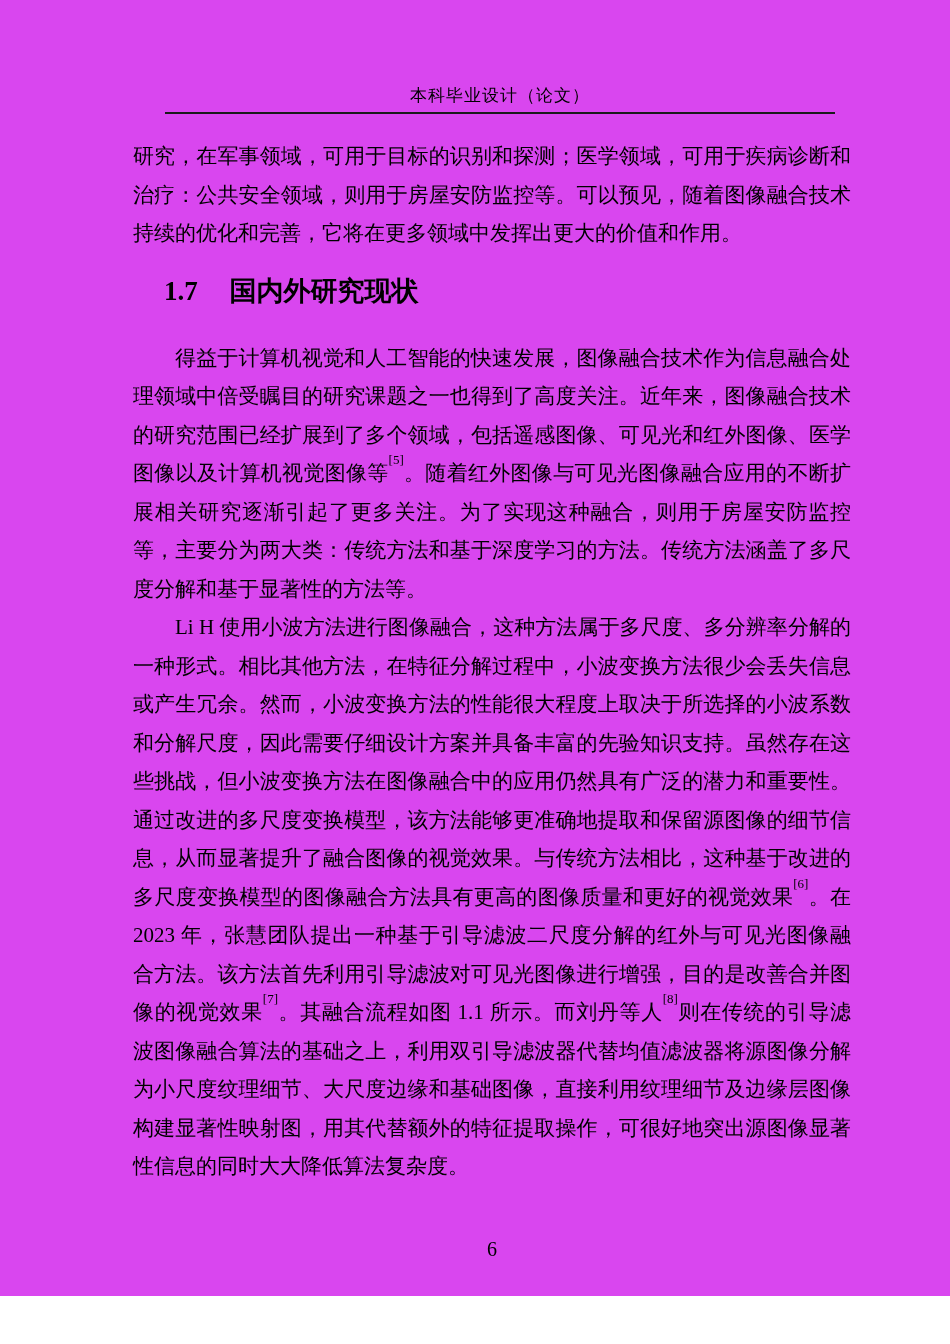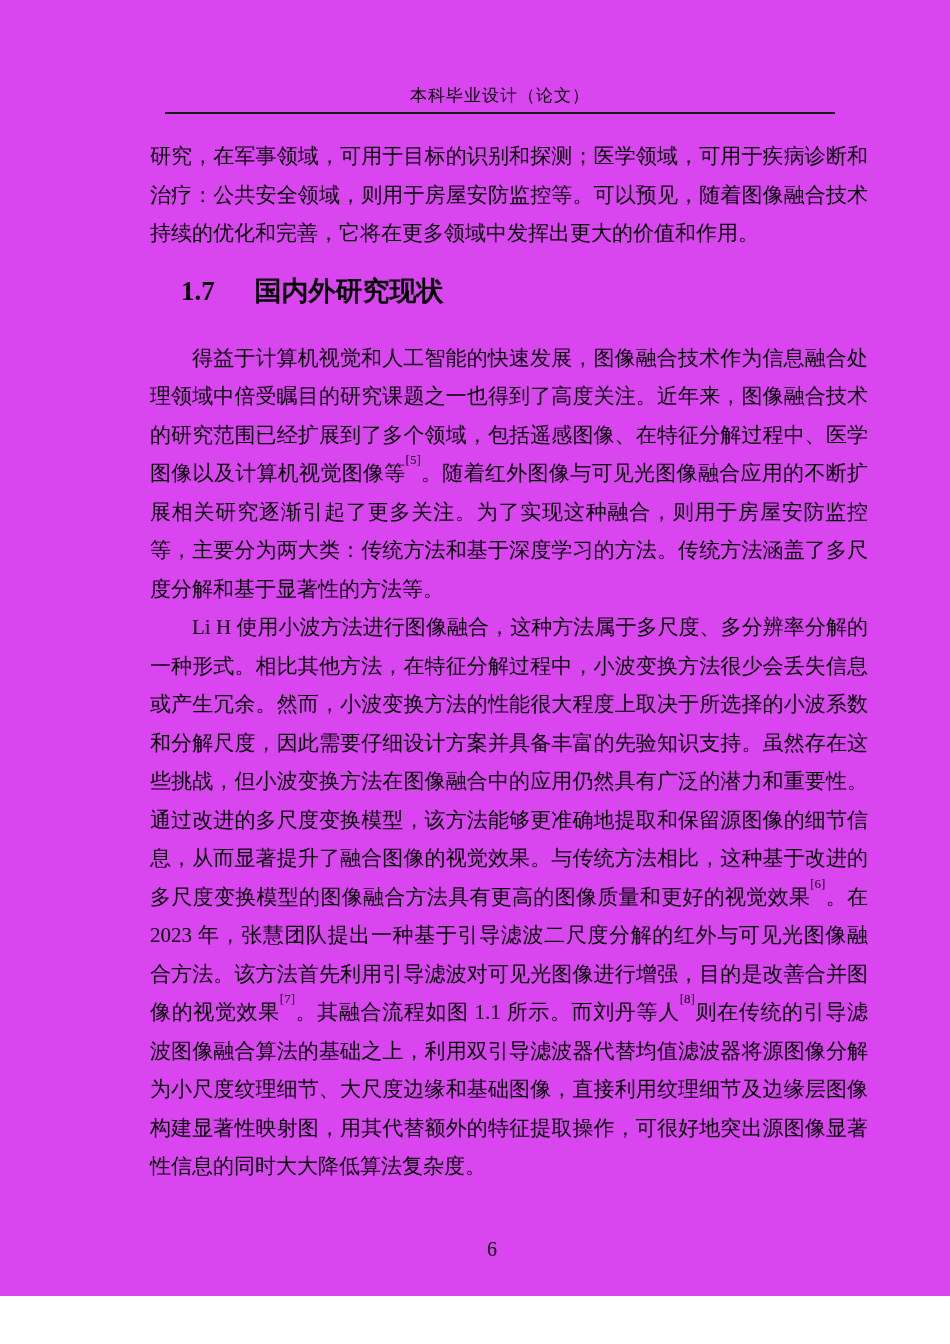--- a/index.html
+++ b/index.html
@@ -24,38 +24,38 @@
     letter-spacing: 1px;
     padding-bottom: 5px;
   }
   .header-rule {
     height: 0;
     border-top: 2.5px solid #1a1a1a;
   }
   .body-text {
     position: absolute;
     top: 137px;
-    left: 150px;
+    left: 133px;
     width: 718px;
     font-size: 21px;
     line-height: 38.5px;
     text-align: justify;
   }
   .para { margin: 0; text-indent: 2em; }
   .para.no-indent { text-indent: 0; }
   .section-heading {
     margin: 20px 0 29px 0;
     padding-left: 31px;
     font-size: 27px;
     line-height: 37px;
     font-weight: bold;
     text-indent: 0;
     text-align: left;
   }
-  .section-title { margin-left: 33px; }
+  .section-title { margin-left: 25px; }
   .body-text sup {
     font-size: 13px;
     line-height: 0;
     position: relative;
     top: -8px;
   }
   .page-footer {
     position: absolute;
     top: 1238px;
     left: 133px;
@@ -76,21 +76,21 @@
 
   <div class="body-text">
 
     <p class="para no-indent"><span>研究，在军事领域，可用于目标的识别和探测；医学领域，可用于疾病诊断和治疗：公共安全领域，则用于房屋安防监控等。可以预见，随着图像融合技术持续的优化和完善，它将在更多领域中发挥出更大的价值和作用。</span></p>
 
     <h2 class="section-heading">
       <span class="section-number">1.7</span>
       <span class="section-title">国内外研究现状</span>
     </h2>
 
-    <p class="para"><span>得益于计算机视觉和人工智能的快速发展，图像融合技术作为信息融合处理领域中倍受瞩目的研究课题之一也得到了高度关注。近年来，图像融合技术的研究范围已经扩展到了多个领域，包括遥感图像、在特征分解过程中、医学图像以及计算机视觉图像等</span><sup>[5]</sup><span>。随着红外图像与可见光图像融合应用的不断扩展相关研究逐渐引起了更多关注。为了实现这种融合，则用于房屋安防监控等，主要分为两大类：传统方法和基于深度学习的方法。传统方法涵盖了多尺度分解和基于显著性的方法等。</span></p>
+    <p class="para"><span>得益于计算机视觉和人工智能的快速发展，图像融合技术作为信息融合处理领域中倍受瞩目的研究课题之一也得到了高度关注。近年来，图像融合技术的研究范围已经扩展到了多个领域，包括遥感图像、可见光和红外图像、医学图像以及计算机视觉图像等</span><sup>[5]</sup><span>。随着红外图像与可见光图像融合应用的不断扩展相关研究逐渐引起了更多关注。为了实现这种融合，则用于房屋安防监控等，主要分为两大类：传统方法和基于深度学习的方法。传统方法涵盖了多尺度分解和基于显著性的方法等。</span></p>
 
     <p class="para"><span>Li H 使用小波方法进行图像融合，这种方法属于多尺度、多分辨率分解的一种形式。相比其他方法，在特征分解过程中，小波变换方法很少会丢失信息或产生冗余。然而，小波变换方法的性能很大程度上取决于所选择的小波系数和分解尺度，因此需要仔细设计方案并具备丰富的先验知识支持。虽然存在这些挑战，但小波变换方法在图像融合中的应用仍然具有广泛的潜力和重要性。通过改进的多尺度变换模型，该方法能够更准确地提取和保留源图像的细节信息，从而显著提升了融合图像的视觉效果。与传统方法相比，这种基于改进的多尺度变换模型的图像融合方法具有更高的图像质量和更好的视觉效果</span><sup>[6]</sup><span>。在 2023 年，张慧团队提出一种基于引导滤波二尺度分解的红外与可见光图像融合方法。该方法首先利用引导滤波对可见光图像进行增强，目的是改善合并图像的视觉效果</span><sup>[7]</sup><span>。其融合流程如图 1.1 所示。而刘丹等人</span><sup>[8]</sup><span>则在传统的引导滤波图像融合算法的基础之上，利用双引导滤波器代替均值滤波器将源图像分解为小尺度纹理细节、大尺度边缘和基础图像，直接利用纹理细节及边缘层图像构建显著性映射图，用其代替额外的特征提取操作，可很好地突出源图像显著性信息的同时大大降低算法复杂度。</span></p>
 
   </div>
 
   <div class="page-footer">
     <span>6</span>
   </div>
 
 </div>

